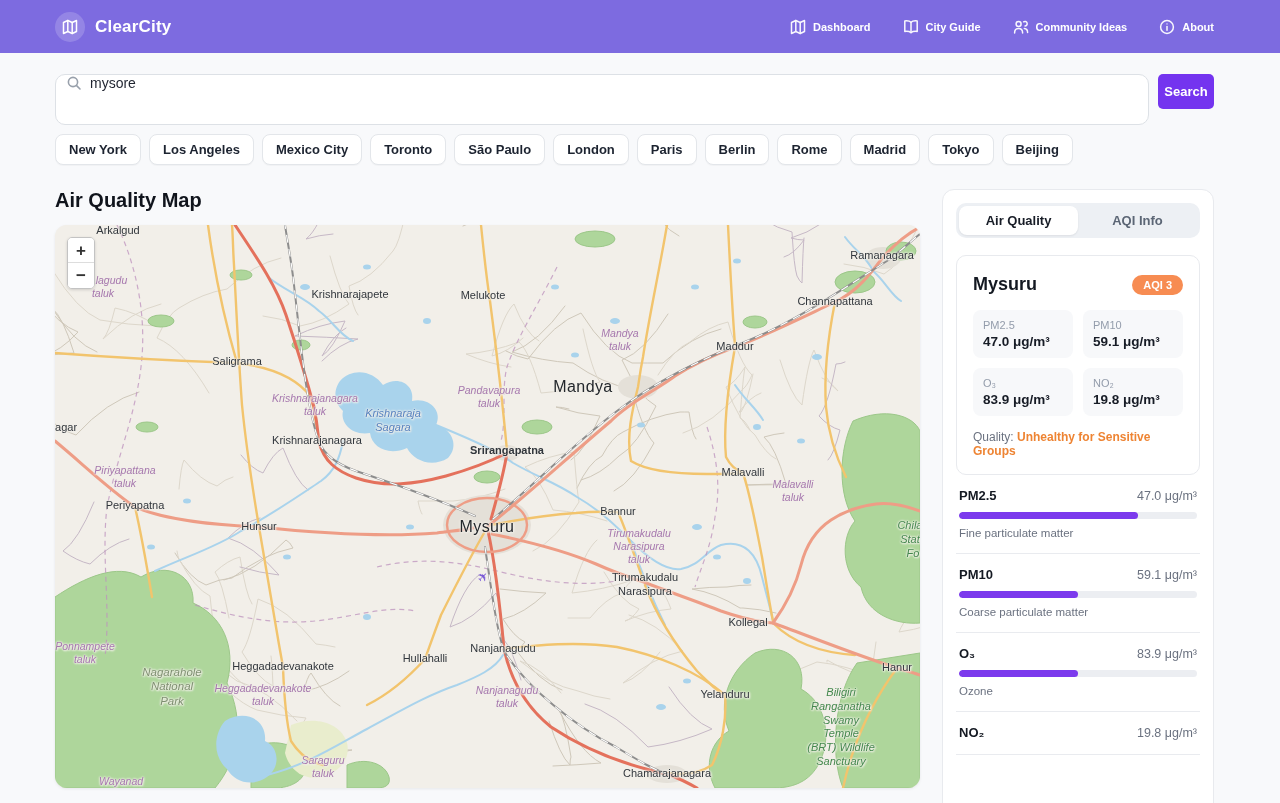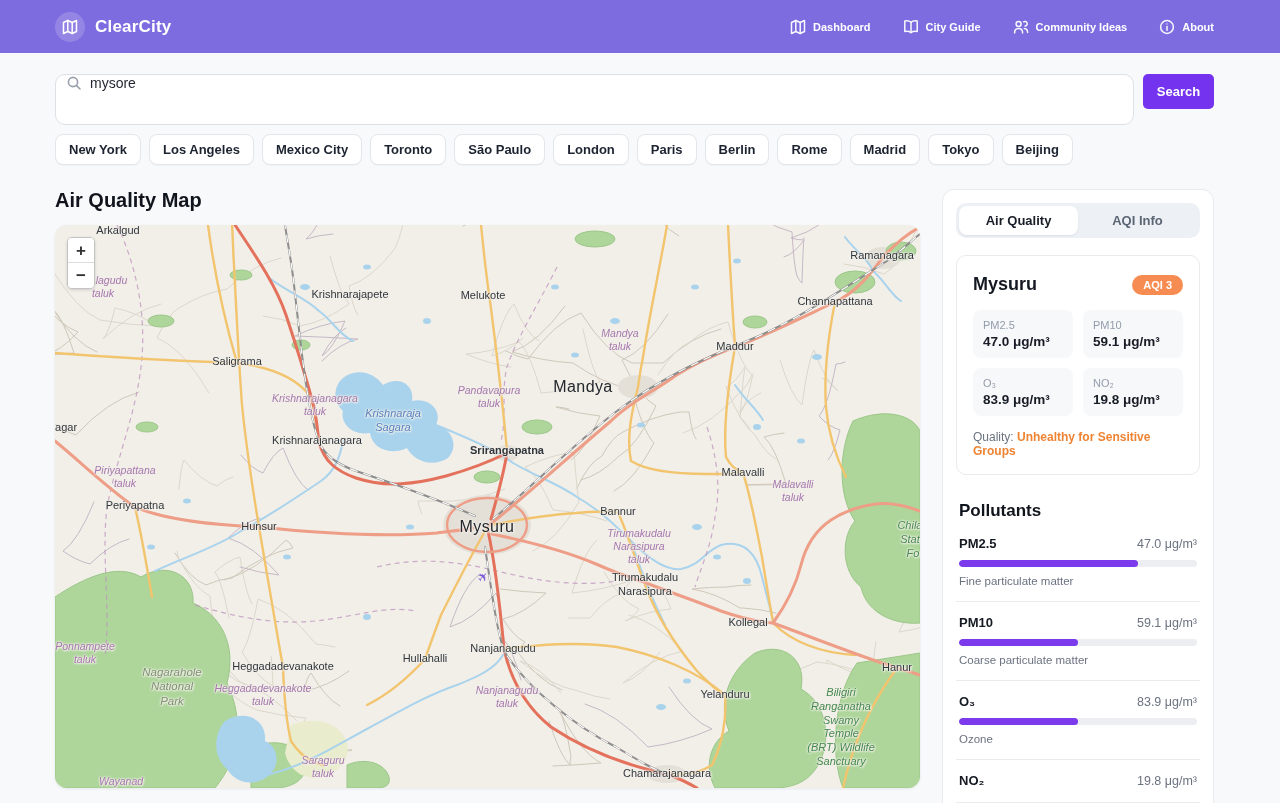--- a/index.html
+++ b/index.html
@@ -13,21 +13,21 @@
   .brand-badge { width:30px; height:30px; border-radius:50%; background:rgba(255,255,255,.18); display:flex; align-items:center; justify-content:center; color:#fff; }
   .brand-name { color:#fff; font-size:17px; font-weight:700; letter-spacing:.2px; }
   .nav { margin-left:auto; display:flex; align-items:center; gap:32px; }
   .nav-item { display:flex; align-items:center; gap:7px; color:#fff; font-size:11px; font-weight:600; cursor:pointer; }
   .nav-item svg { opacity:.95; }
 
   
   .search-row { display:flex; gap:9px; margin:21px 66px 0 55px; }
   .search-box { flex:1; height:51px; background:#fff; border:1px solid #dde1e6; border-radius:10px; display:flex; align-items:flex-start; padding:0 10px; gap:8px; }
   .search-box input { border:none; outline:none; flex:1; font-size:14px; color:#1f2430; font-family:inherit; background:transparent; }
-  .search-btn { width:71px; height:35px; background:var(--accent-purple); color:#fff; border:none; border-radius:5px; font-size:13px; font-weight:700; font-family:inherit; cursor:pointer; }
+  .search-btn { width:56px; height:35px; background:var(--accent-purple); color:#fff; border:none; border-radius:5px; font-size:13px; font-weight:700; font-family:inherit; cursor:pointer; }
 
   .popular-label { margin:17px 0 0 55px; font-size:13px; color:#4a5568; }
   .chips { display:flex; gap:8px; margin:9px 66px 0 55px; }
   .chip { background:#fff; border:1px solid #e3e6ea; border-radius:8px; padding:7px 13px; font-size:13px; font-weight:600; color:#1c2330; cursor:pointer; box-shadow:0 1px 1px rgba(20,24,40,.03); white-space:nowrap; }
 
   
   .main { display:flex; gap:22px; margin:24px 66px 0 55px; align-items:flex-start; }
   .left-col { width:865px; }
   .map-title { font-size:20px; font-weight:800; color:#10141c; }
   .map-wrap { position:relative; width:865px; height:563px; margin-top:13px; border-radius:12px; overflow:hidden; background:#f2efe9; box-shadow:0 1px 3px rgba(20,24,40,.08); }
@@ -439,21 +439,20 @@
               <div class="stat-label">NO₂</div>
                  <div class="stat-value">19.8 μg/m³</div>
             </div>
           </div>
         <div class="quality-line">
           <span>Quality:</span>
           <b>Unhealthy for Sensitive Groups</b>
         </div>
       </div>
 
-      <div class="poll-title">Pollutants</div>
       <div id="poll-list">
           <div class="poll-item">
             <div class="poll-top">
       <span class="poll-name">PM2.5</span>
       <span class="poll-value">47.0 μg/m³</span>
             </div>
     <div class="poll-bar">
       <div class="poll-fill" style="width:75%"></div>
             </div>
     <div class="poll-desc">Fine particulate matter</div>

